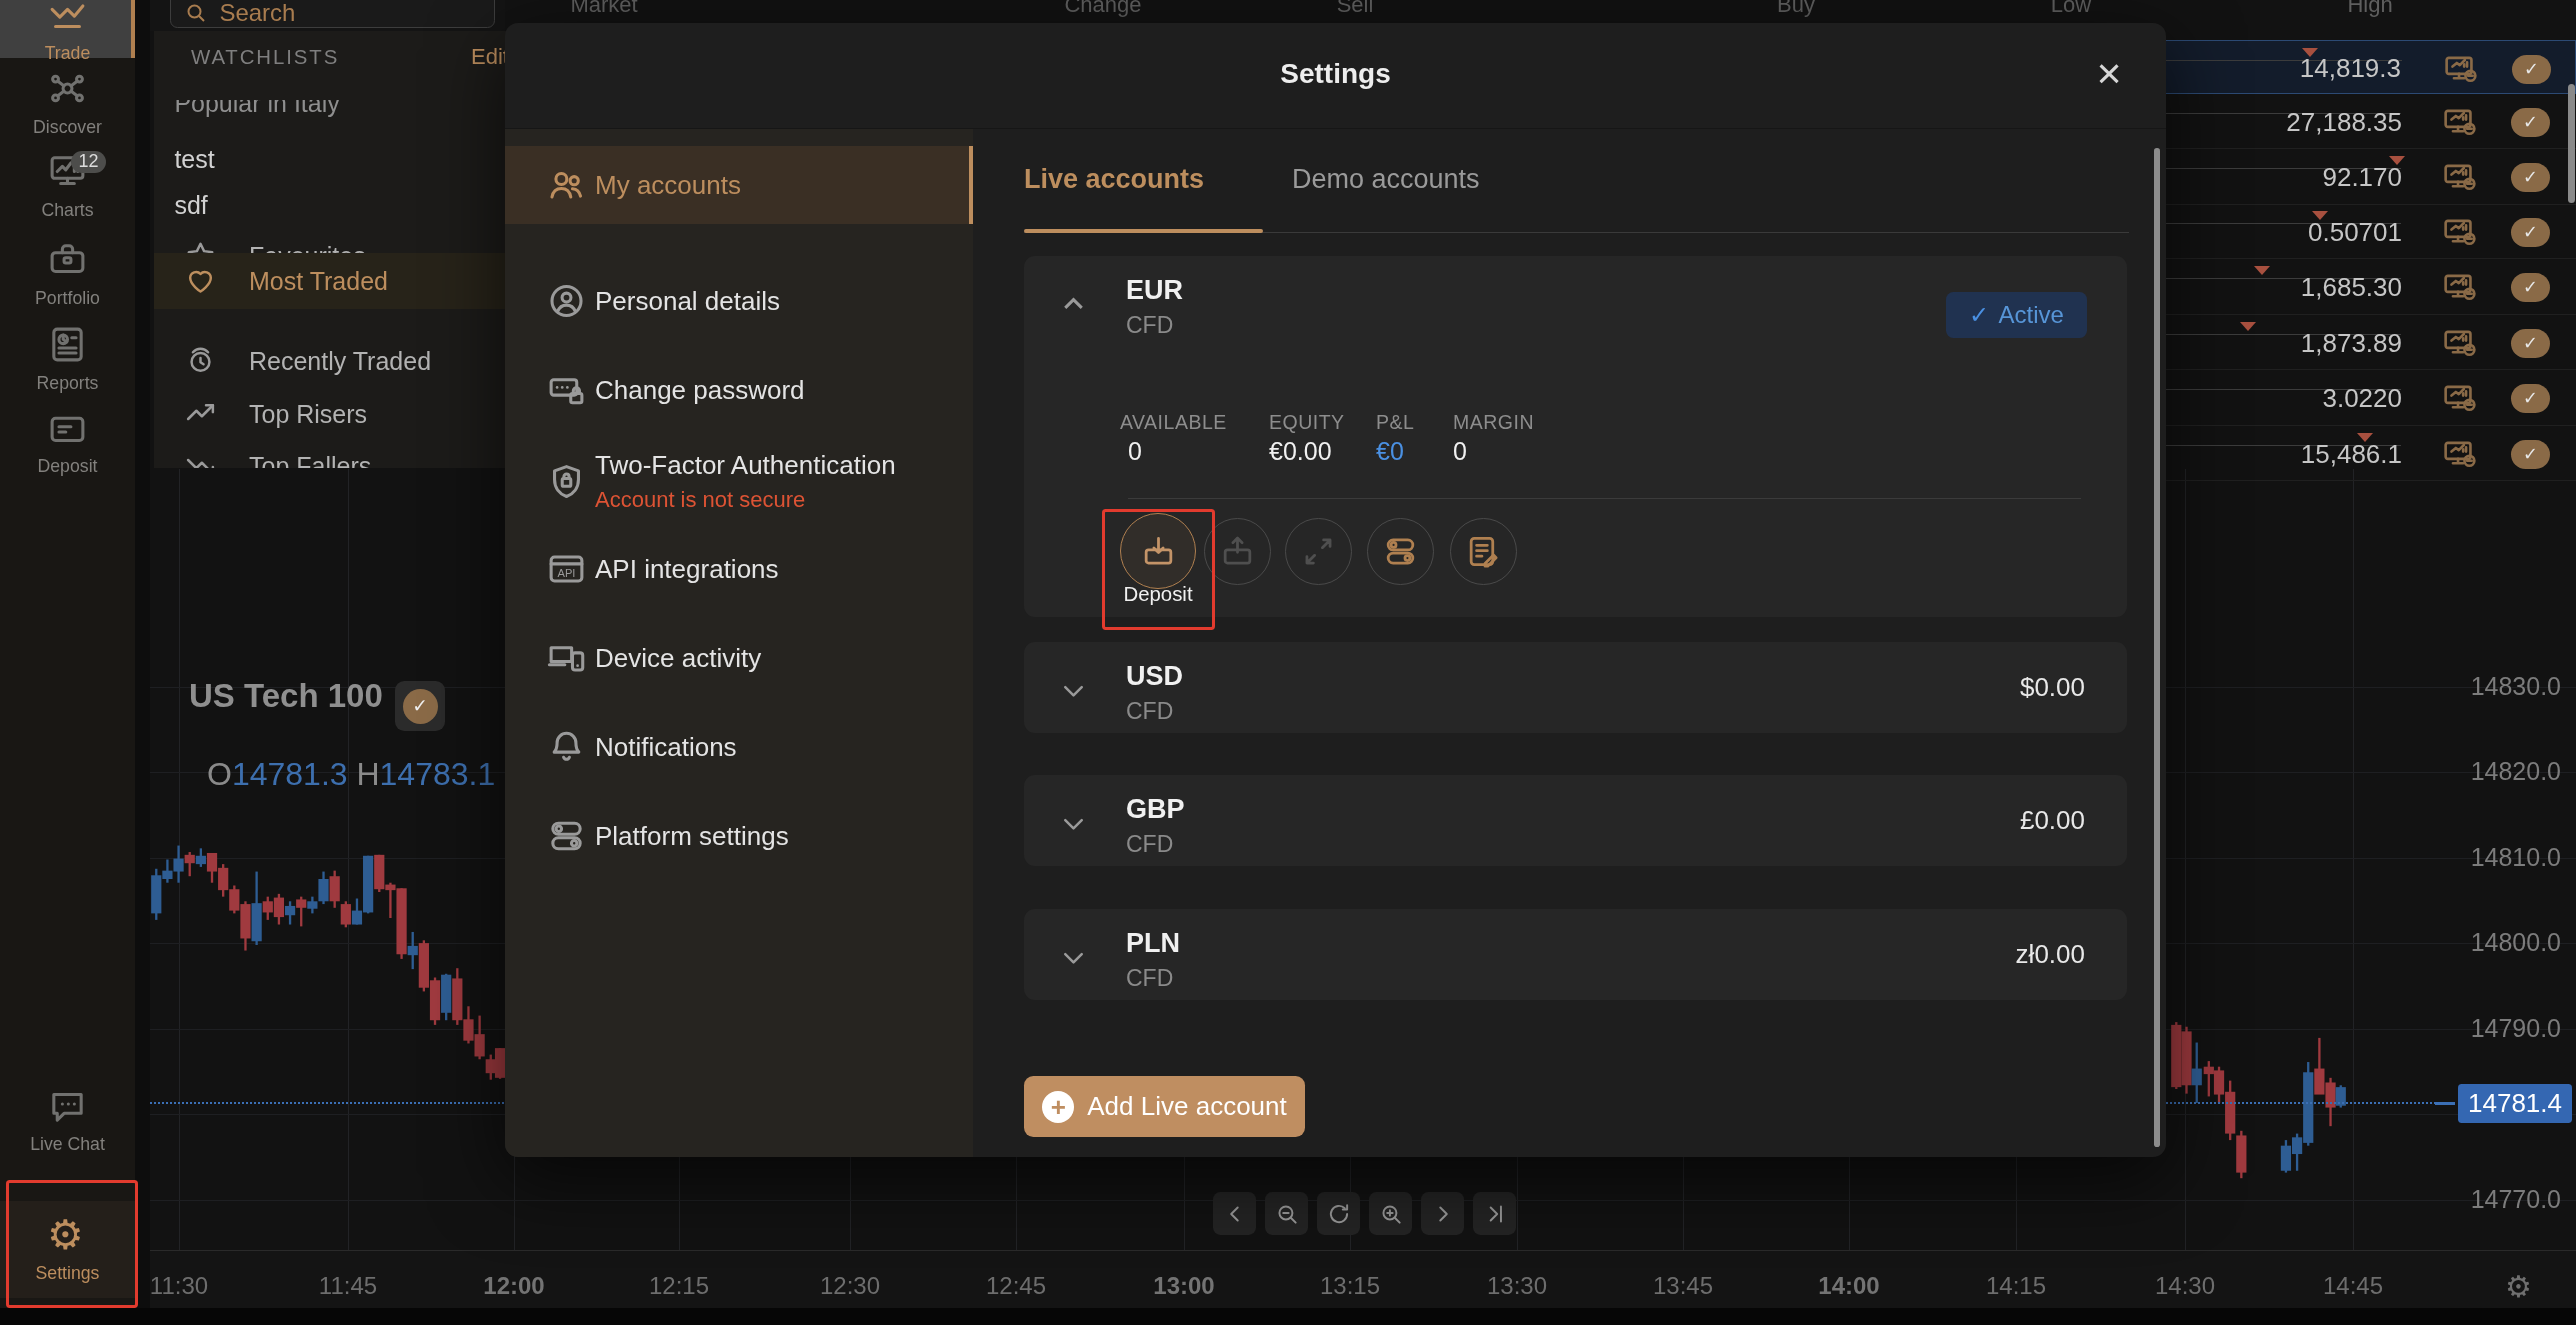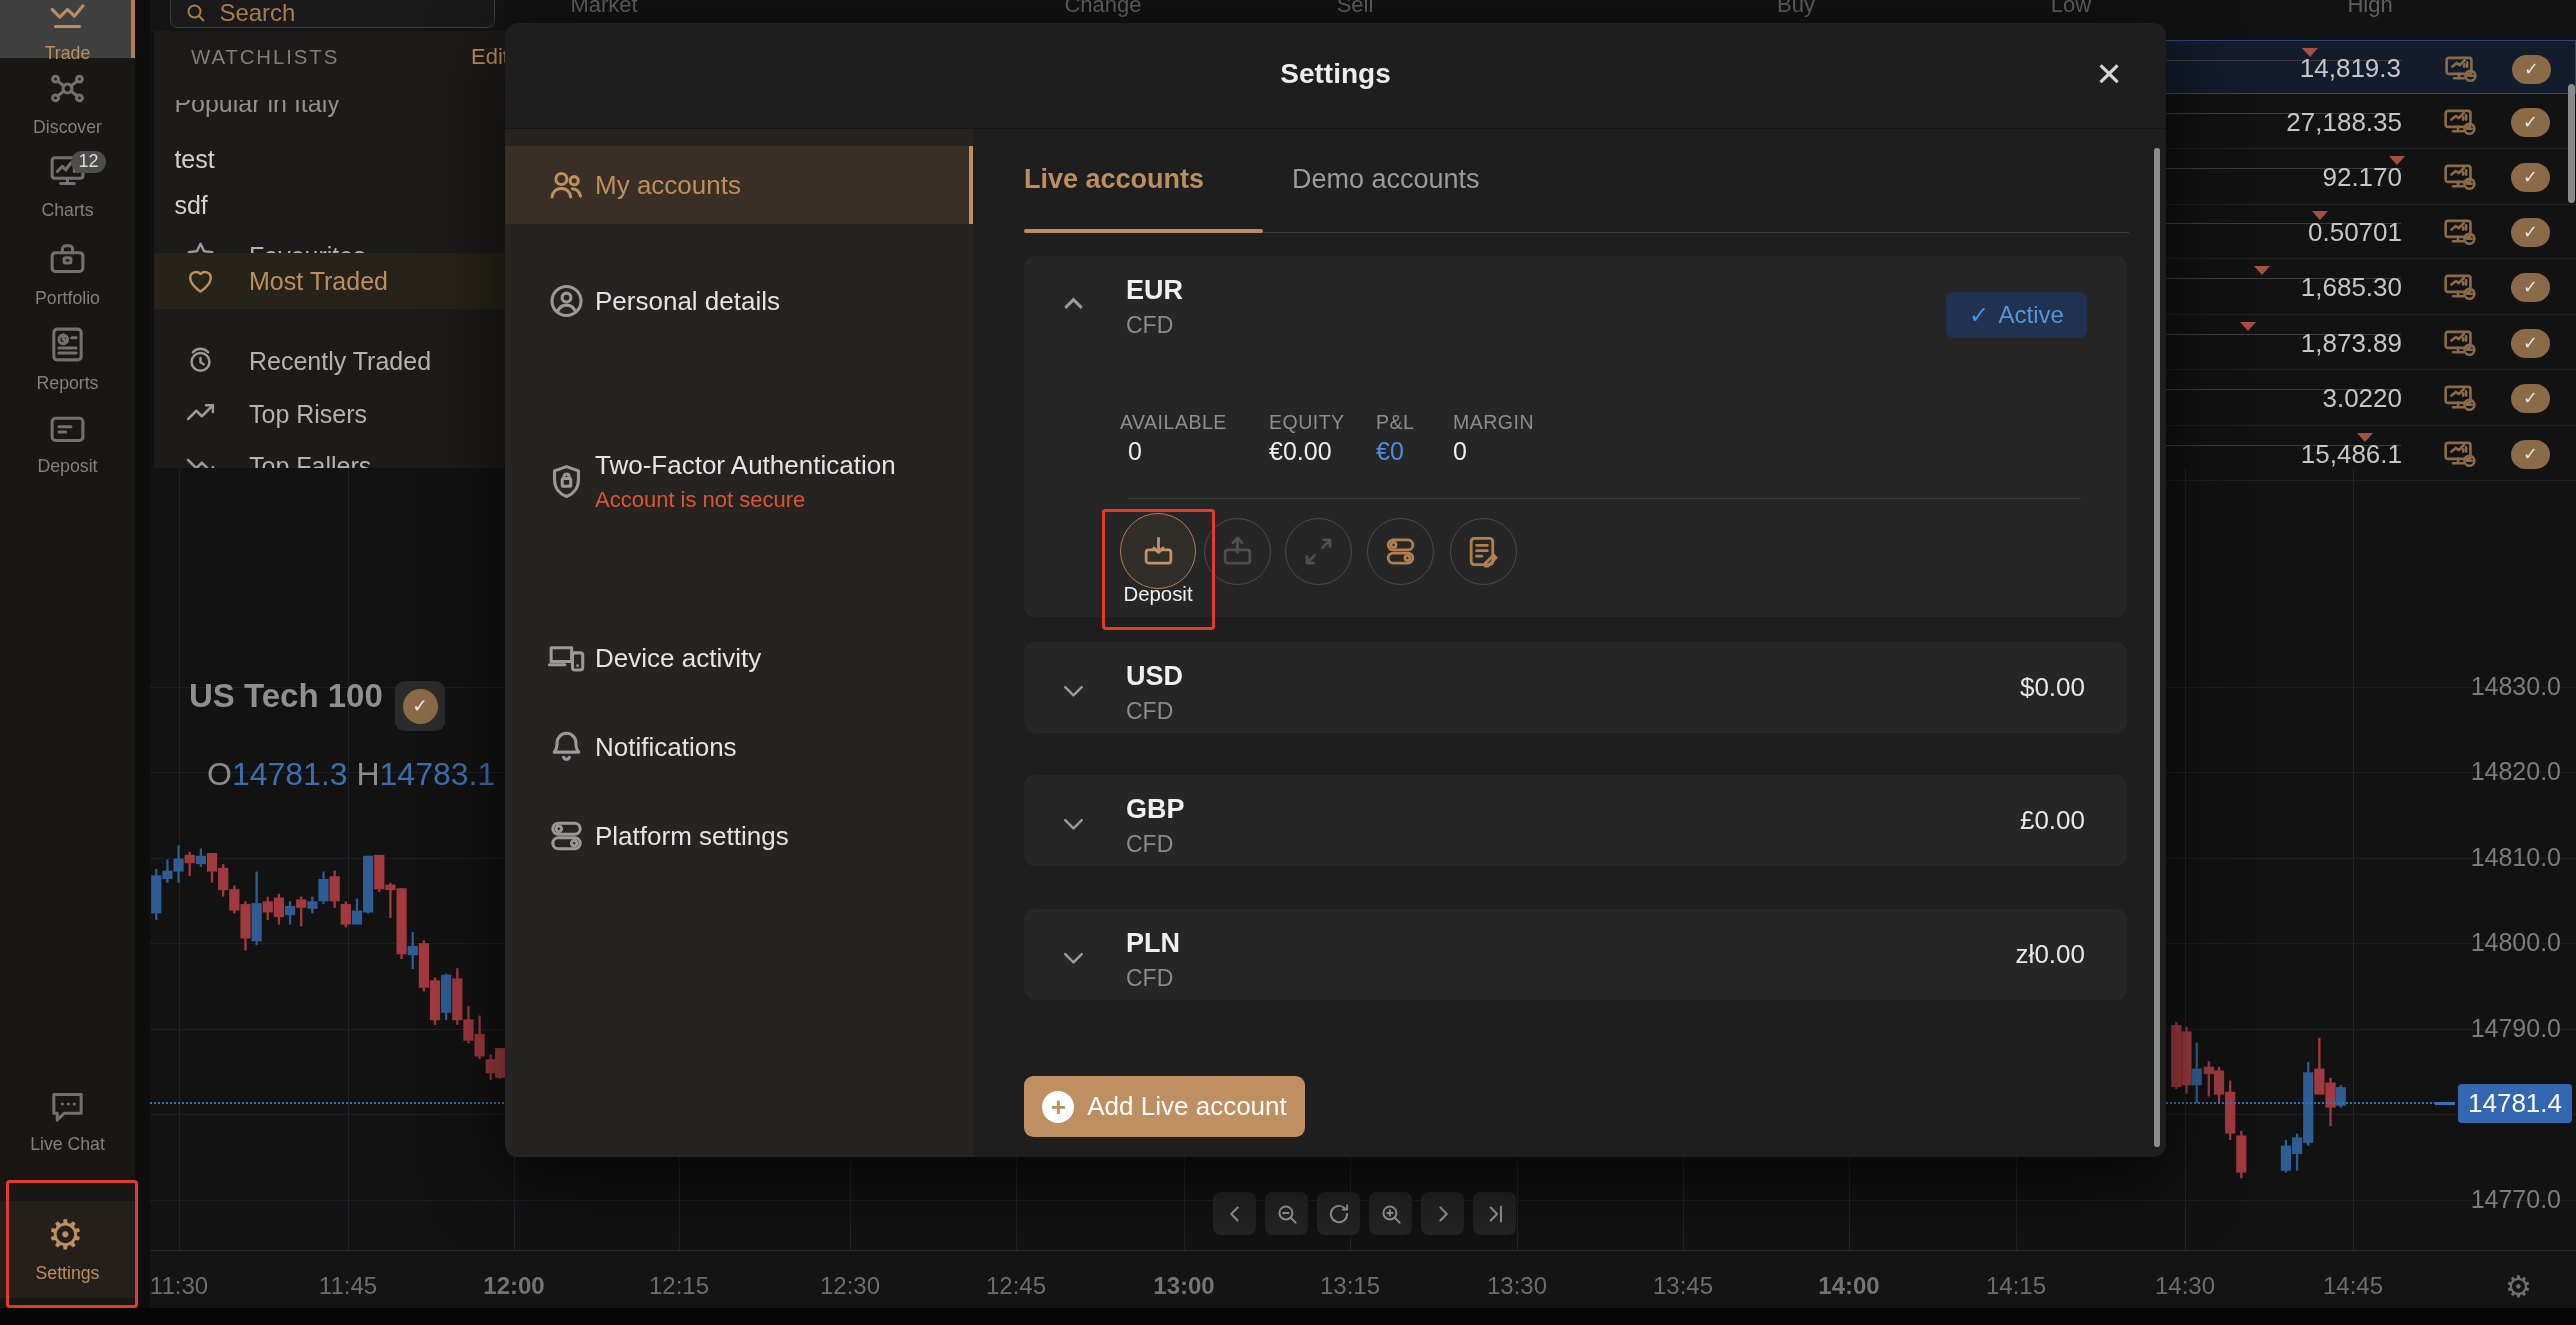--- a/index.html
+++ b/index.html
@@ -604,30 +604,53 @@
         <div class="nav-item" style="top: 142px; height: 59px;">
           <div>
             <svg viewBox="0 0 24 24" fill="none" stroke="currentColor" stroke-width="1.8" stroke-linecap="round" stroke-linejoin="round" width="100%" height="100%">
               <circle cx="12" cy="12" r="8.5"></circle>
               <circle cx="12" cy="10" r="2.6"></circle>
               <path d="M6.8 18.2c1-2.6 2.9-3.8 5.2-3.8s4.2 1.2 5.2 3.8"></path>
             </svg>
           </div>
           <div class="nl">Personal details</div>
         </div>
+        <div class="nav-item" style="top: 231px; height: 59px;">
+          <div>
+            <svg viewBox="0 0 24 24" fill="none" stroke="currentColor" stroke-width="1.8" stroke-linecap="round" stroke-linejoin="round" width="100%" height="100%">
+              <rect x="3" y="6" width="15" height="9" rx="1.5"></rect>
+              <circle cx="6.5" cy="10.5" r="0.8" fill="currentColor" stroke="none"></circle>
+              <circle cx="9.5" cy="10.5" r="0.8" fill="currentColor" stroke="none"></circle>
+              <circle cx="12.5" cy="10.5" r="0.8" fill="currentColor" stroke="none"></circle>
+              <rect x="14.5" y="14" width="6.5" height="5.5" rx="1"></rect>
+              <path d="M16 14v-1.5a1.8 1.8 0 0 1 3.6 0V14"></path>
+            </svg>
+          </div>
+          <div class="nl">Change password</div>
+        </div>
         <div class="nav-item two" style="top: 310px; height: 85px;">
           <div>
             <svg viewBox="0 0 24 24" fill="none" stroke="currentColor" stroke-width="1.8" stroke-linecap="round" stroke-linejoin="round" width="100%" height="100%">
               <path d="M12 3l7 2.5v5c0 5-3 8.5-7 10-4-1.5-7-5-7-10v-5z"></path>
               <rect x="9.5" y="10" width="5" height="4.5" rx="0.8"></rect>
               <path d="M10.5 10V8.8a1.5 1.5 0 0 1 3 0V10"></path>
             </svg>
           </div>
           <div class="nl">Two-Factor Authentication</div>
           <div class="sub">Account is not secure</div>
+        </div>
+        <div class="nav-item" style="top: 410px; height: 59px;">
+          <div>
+            <svg viewBox="0 0 24 24" fill="none" stroke="currentColor" stroke-width="1.8" stroke-linecap="round" stroke-linejoin="round" width="100%" height="100%">
+              <rect x="3" y="5" width="18" height="14" rx="2"></rect>
+              <path d="M3 9h18"></path>
+              <text x="12" y="16.8" text-anchor="middle" font-size="6.5" fill="currentColor" stroke="none">API</text>
+            </svg>
+          </div>
+          <div class="nl">API integrations</div>
         </div>
         <div class="nav-item" style="top: 499px; height: 59px;">
           <div>
             <svg viewBox="0 0 24 24" fill="none" stroke="currentColor" stroke-width="1.8" stroke-linecap="round" stroke-linejoin="round" width="100%" height="100%">
               <path d="M3 6h12v8H3z"></path>
               <path d="M2 16h9"></path>
               <rect x="15.5" y="9" width="6" height="10" rx="1.5"></rect>
               <circle cx="18.5" cy="16.5" r="0.8" fill="currentColor" stroke="none"></circle>
             </svg>
           </div>

